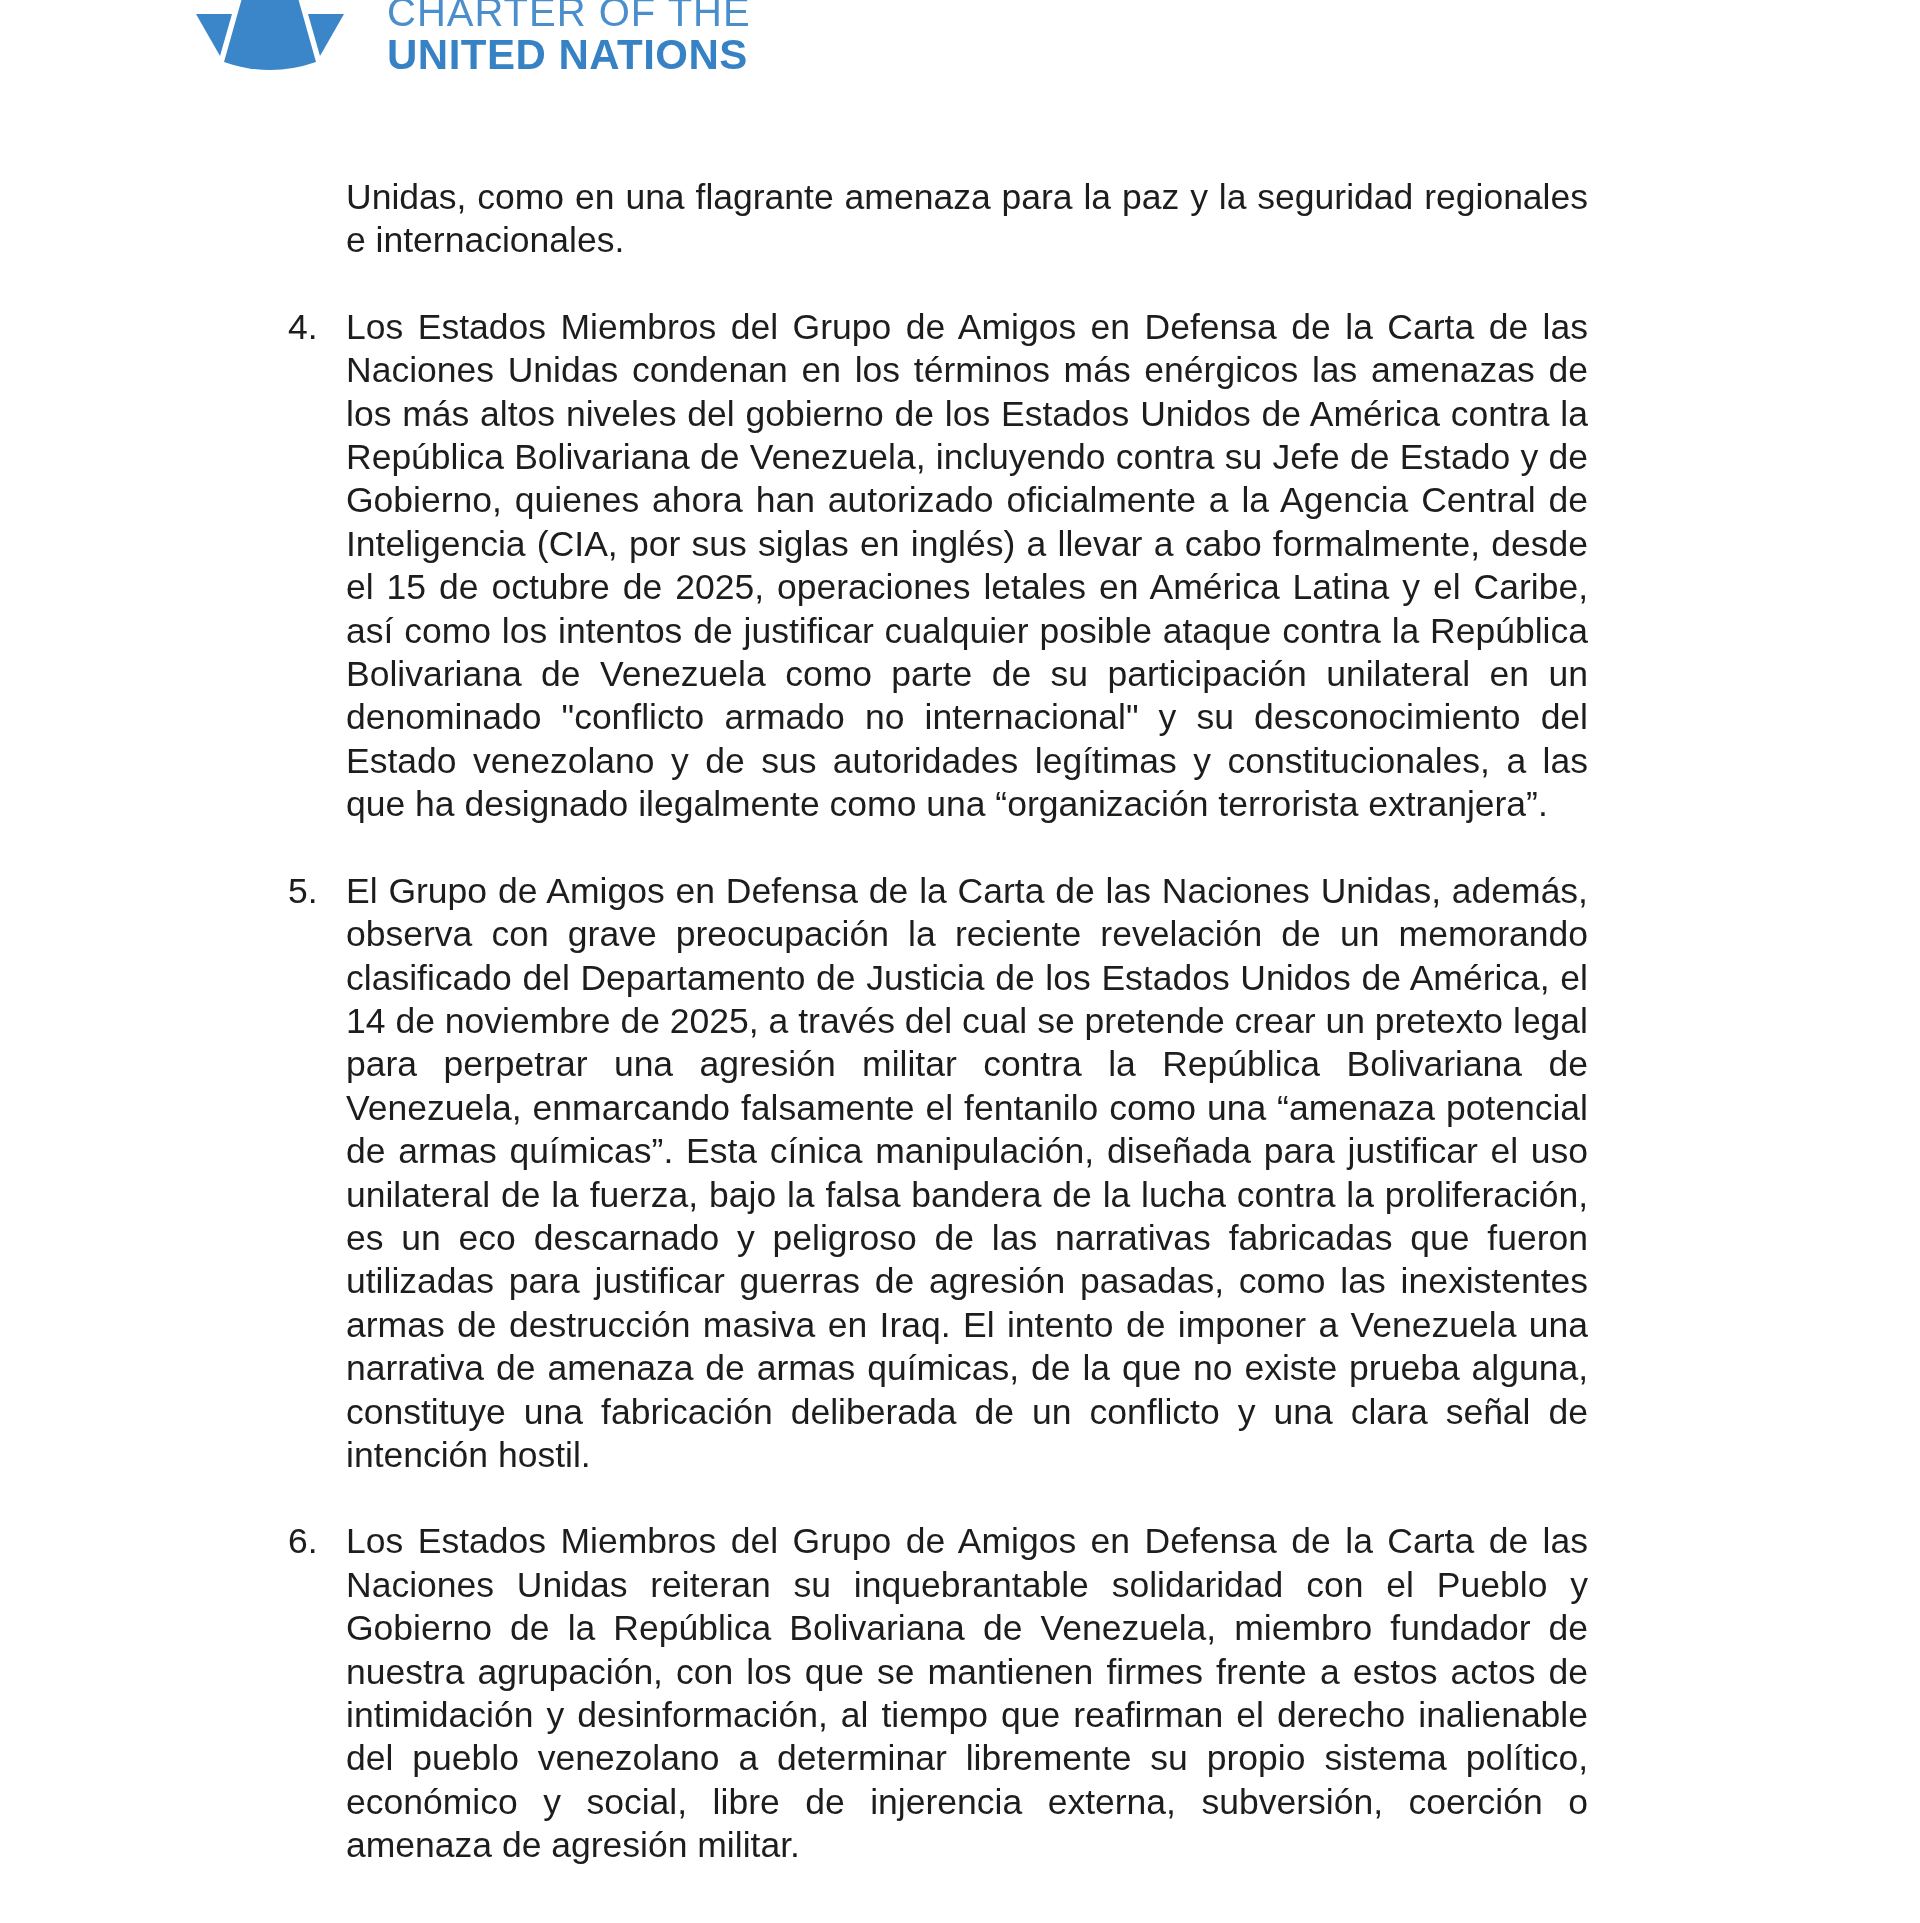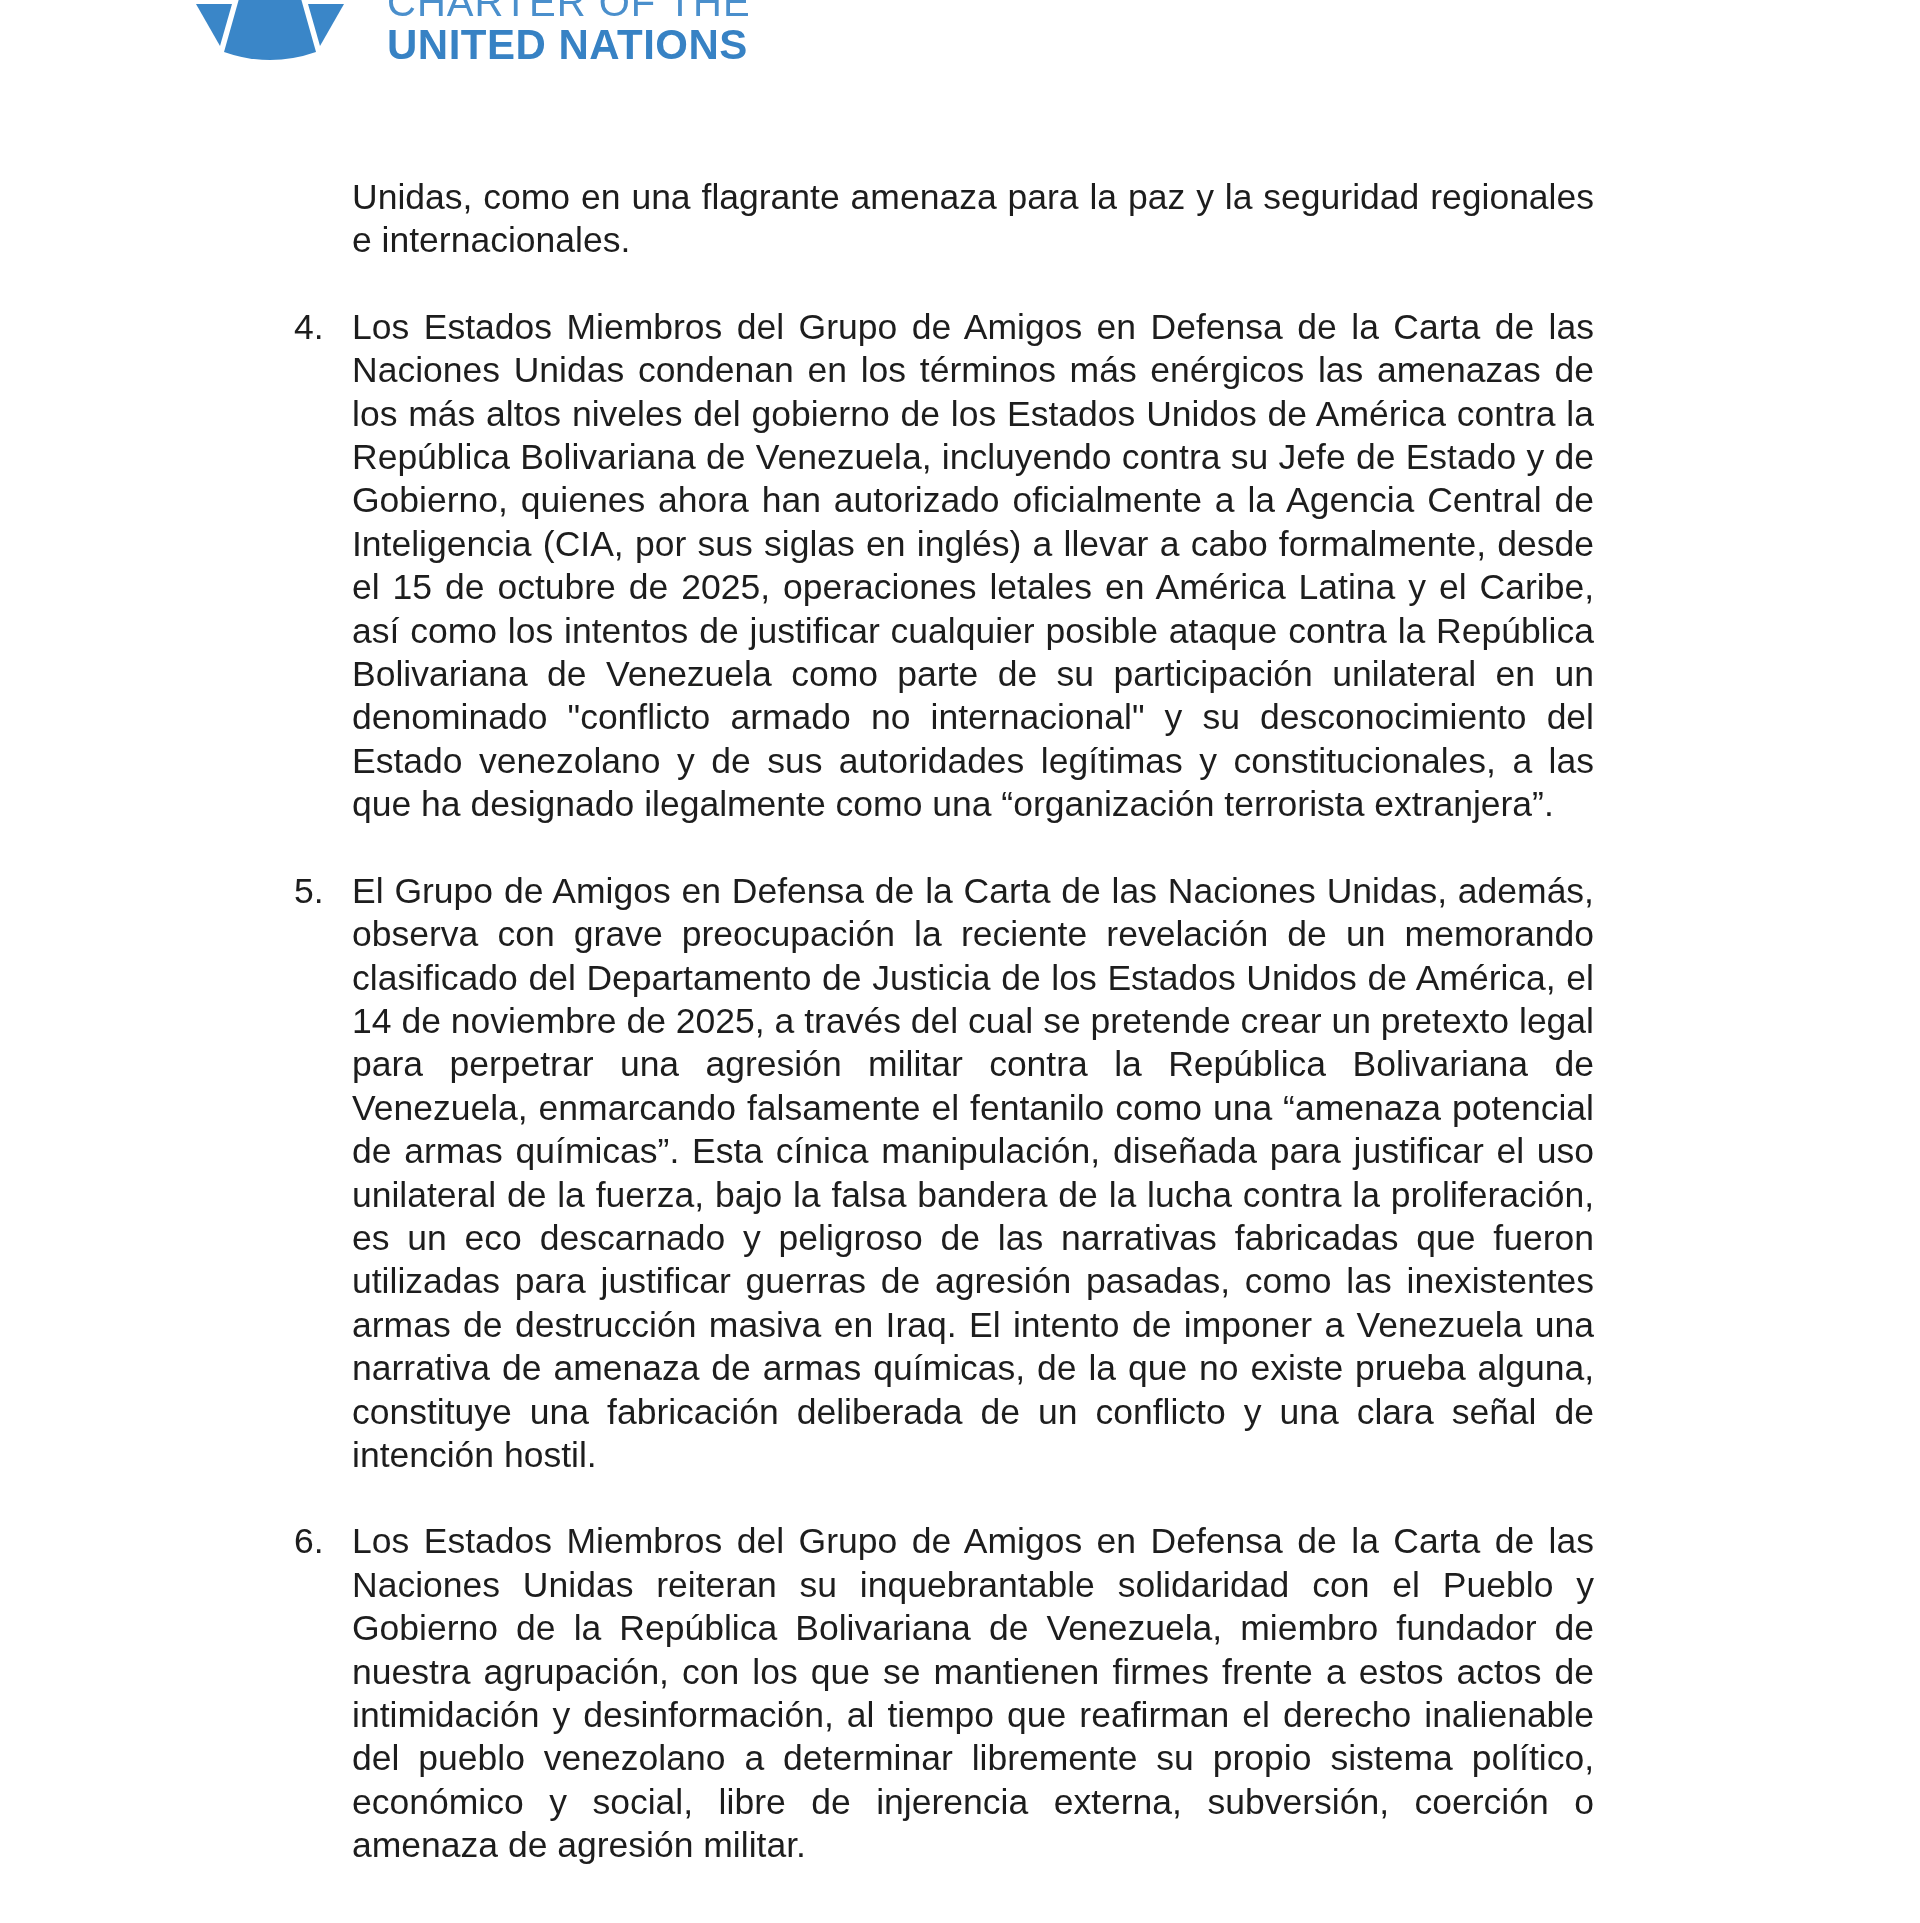--- a/index.html
+++ b/index.html
@@ -11,21 +11,21 @@
     width: 1920px;
     height: 1923px;
     position: relative;
     overflow: hidden;
     font-family: "Liberation Sans", sans-serif;
     color: #1a1a1a;
   }
   .header {
     position: absolute;
     left: 0;
-    top: 8px;
+    top: 18px;
     width: 1920px;
     height: 80px;
   }
   .logo-emblem {
     position: absolute;
     left: 190px;
     top: -40px;
     width: 160px;
     height: 95px;
   }
@@ -47,21 +47,21 @@
   .logo-line2 {
     font-size: 42px;
     font-weight: bold;
     letter-spacing: 0.5px;
     color: #3782c4;
     display: block;
     margin-top: 2px;
   }
   .body-text {
     position: absolute;
-    left: 294px;
+    left: 288px;
     top: 176px;
     width: 1300px;
   }
   .para {
     position: relative;
     font-size: 35.5px;
     line-height: 43.4px;
     text-align: justify;
     text-align-last: left;
     padding-left: 58px;

